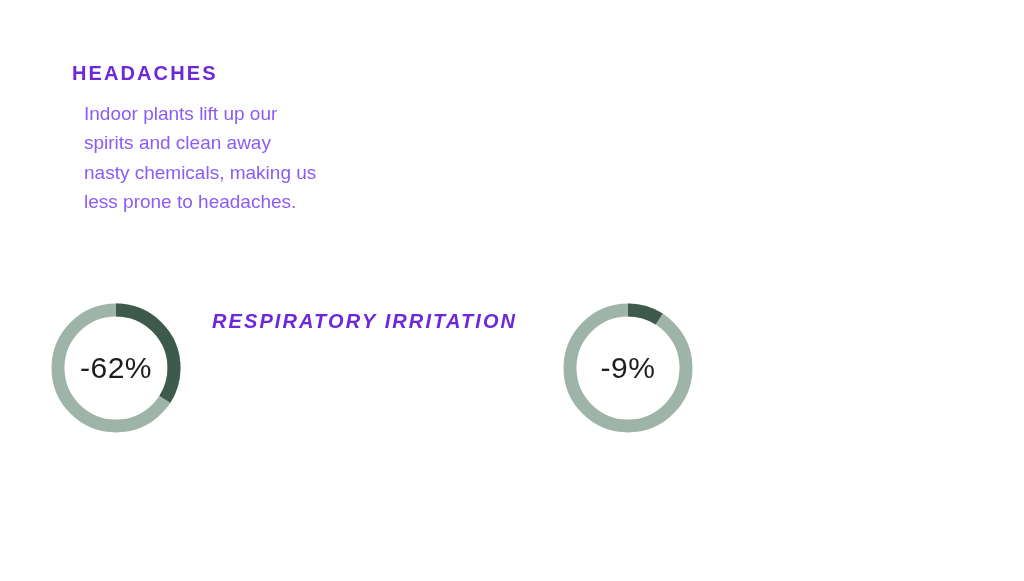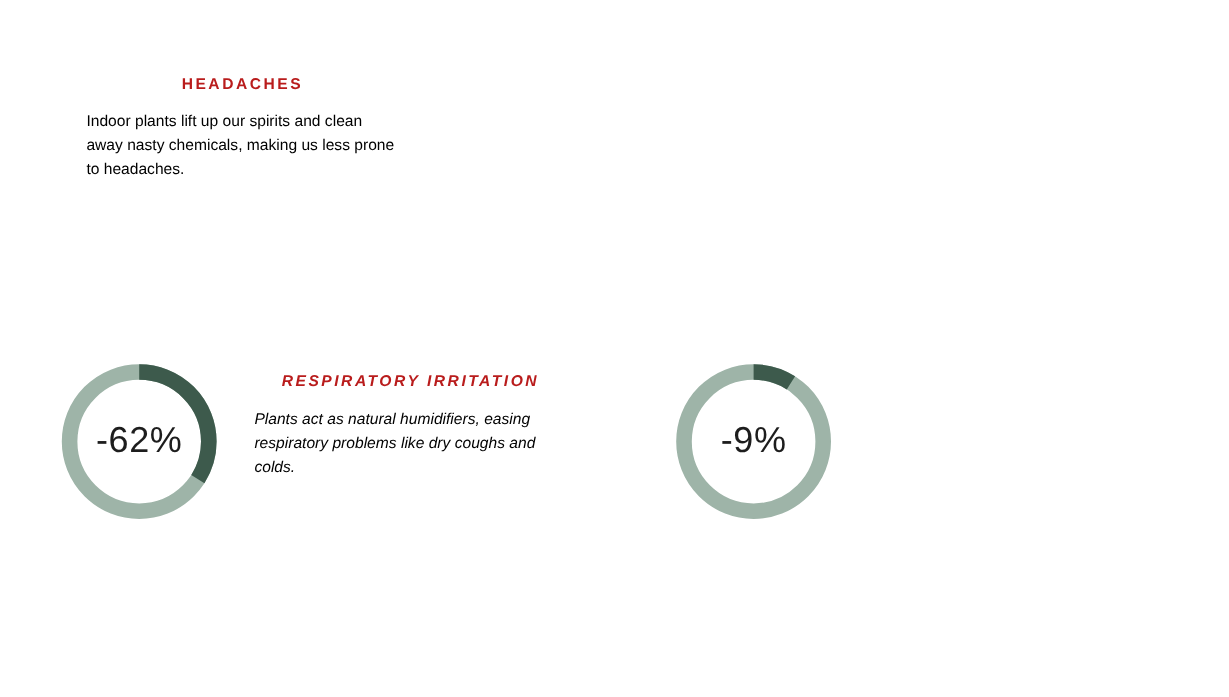--- a/index.html
+++ b/index.html
@@ -64,33 +64,32 @@
     font-size: 30px;
     letter-spacing: 0.5px;
     color: #1d1d1d;
   }
   .text-block {
     padding-left: 26px;
     padding-top: 22px;
     max-width: 260px;
   }
   .stat-title {
-    font-size: 13px;
+    font-size: 20px;
     font-weight: bold;
     letter-spacing: 2.1px;
-    color: #b91c1c;
+    color: #6d28d9;
     margin: 0 0 14px 0;
     white-space: nowrap;
-    text-align: center;
   }
   .stat-desc {
-    font-size: 13px;
+    font-size: 19px;
     line-height: 1.55;
-    color: #000000;
-    margin: 0;
+    color: #8b5cf6;
+    margin: 12px;
   }
   .spell {
     text-decoration: underline;
     text-decoration-color: #c0504d;
     text-decoration-style: solid;
     text-decoration-thickness: 1px;
     text-underline-offset: 2px;
   }
   .row-2 .text-block {
     padding-top: 20px;
@@ -116,21 +115,20 @@
     <div class="stat-card row-2">
       <div class="donut-wrap">
         <svg viewBox="0 0 140 140">
           <circle cx="70" cy="70" r="58" fill="none" stroke="#9eb4a8" stroke-width="13"></circle>
           <circle id="arc-2" cx="70" cy="70" r="58" fill="none" stroke="#3d5a4c" stroke-width="13" stroke-dasharray="123.90441425758145 240.52033355883458" stroke-dashoffset="0"></circle>
         </svg>
         <div class="donut-value">-62%</div>
       </div>
       <div class="text-block">
         <h3 class="stat-title">RESPIRATORY IRRITATION</h3>
-        <p class="stat-desc"><span>Plants act as natural humidifiers, easing respiratory problems like dry coughs and colds.</span></p>
       </div>
     </div>
 
     <div class="stat-card row-2">
       <div class="donut-wrap">
         <svg viewBox="0 0 140 140">
           <circle cx="70" cy="70" r="58" fill="none" stroke="#9eb4a8" stroke-width="13"></circle>
           <circle id="arc-3" cx="70" cy="70" r="58" fill="none" stroke="#3d5a4c" stroke-width="13" stroke-dasharray="32.79822730347744 331.62652051293855" stroke-dashoffset="0"></circle>
         </svg>
         <div class="donut-value">-9%</div>

